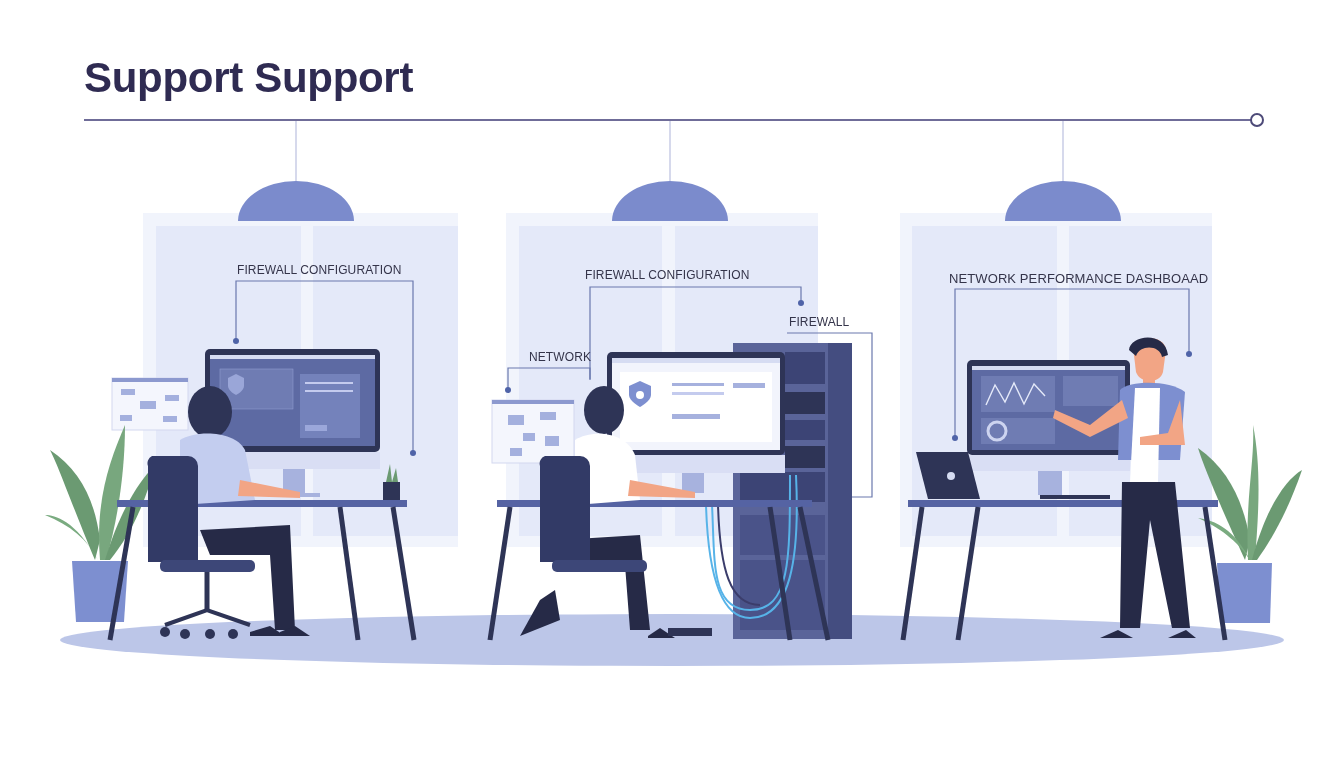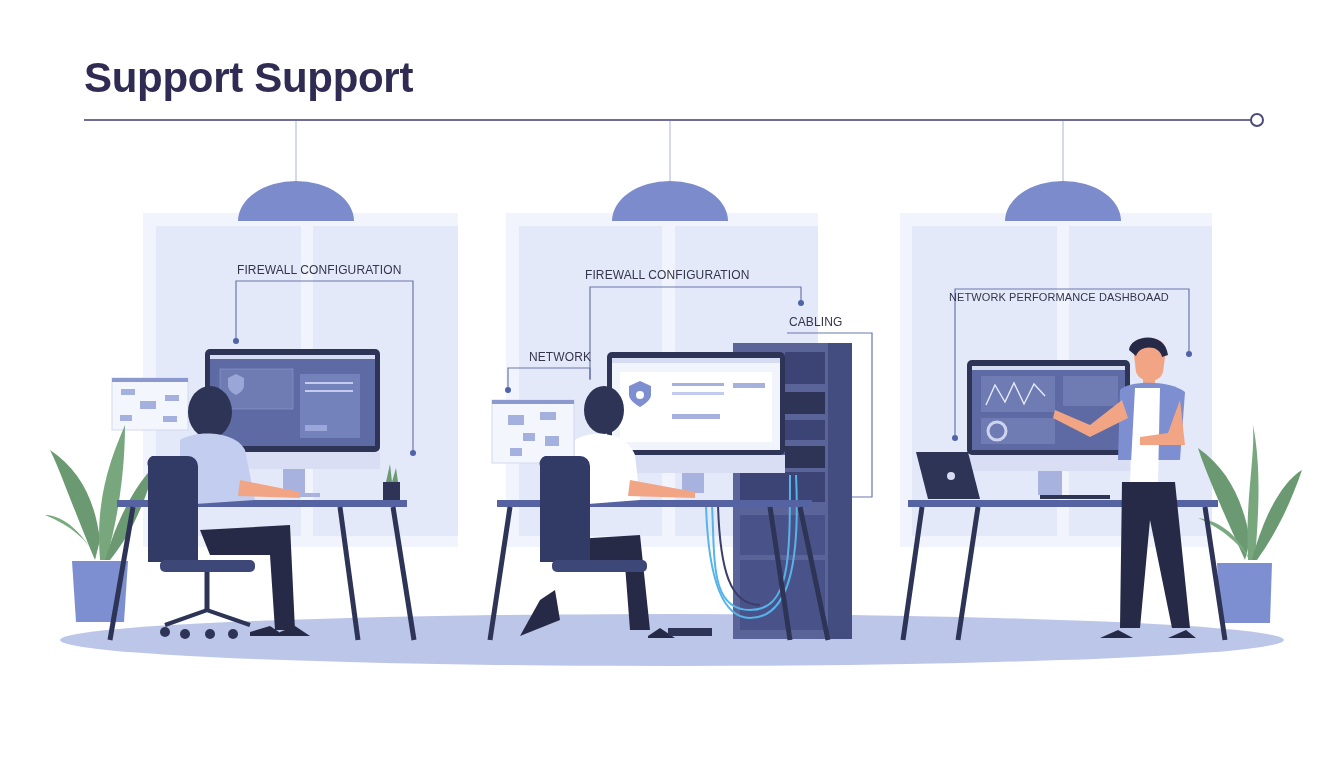--- a/index.html
+++ b/index.html
@@ -208,15 +208,15 @@
     <path d="M1180 400 L1185 445 L1140 445 L1140 437 L1168 433Z" fill="#f2a585"></path>
     <path d="M1122 482 L1175 482 L1190 628 L1172 628 L1150 520 L1140 628 L1120 628Z" fill="#262a47"></path>
     <path d="M1100 638 l18 -8 l15 8z" fill="#262a47"></path>
     <path d="M1168 638 l18 -8 l10 8z" fill="#262a47"></path>
   </g>
 </svg>
 
 <div class="label" style="left:237px;top:263px;">FIREWALL CONFIGURATION</div>
 <div class="label" style="left:585px;top:268px;">FIREWALL CONFIGURATION</div>
 <div class="label" style="left:529px;top:350px;">NETWORK</div>
-<div class="label" style="left:789px;top:315px;">CABLING</div>
-<div class="label" style="left:949px;top:271px;font-size:11px;margin-top:20px;">NETWORK PERFORMANCE DASHBOAAD</div>
+<div class="label" style="left:789px;top:315px;">FIREWALL</div>
+<div class="label" style="left:949px;top:271px;font-size:13px;">NETWORK PERFORMANCE DASHBOAAD</div>
 </div>
 
 </body></html>

